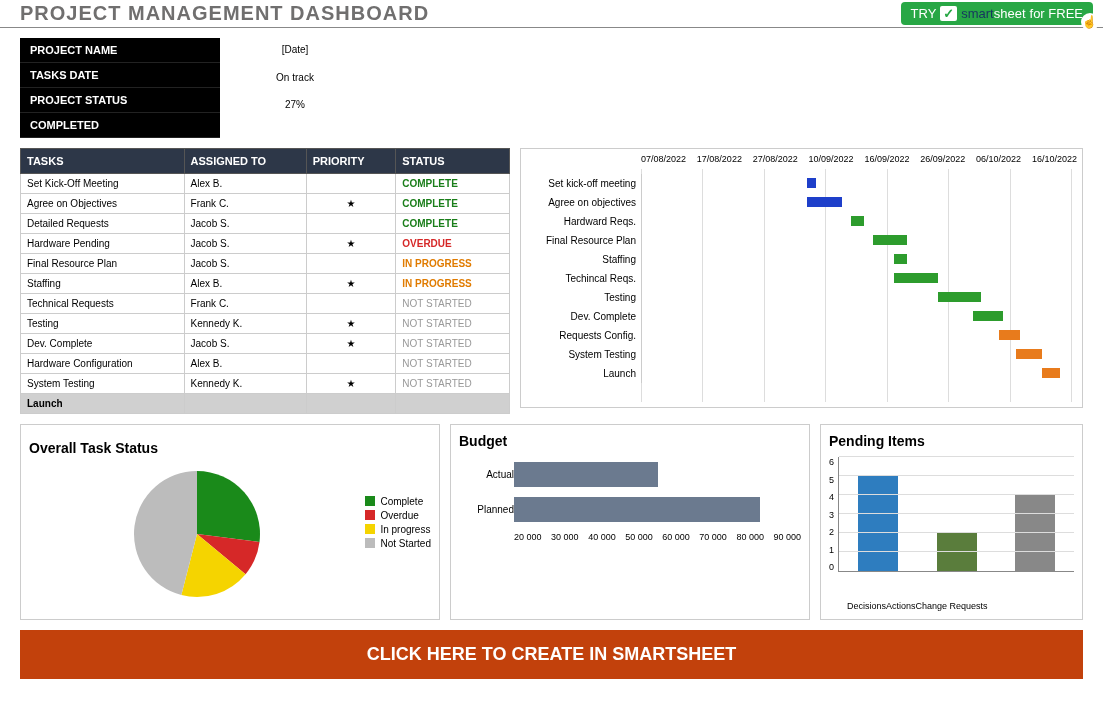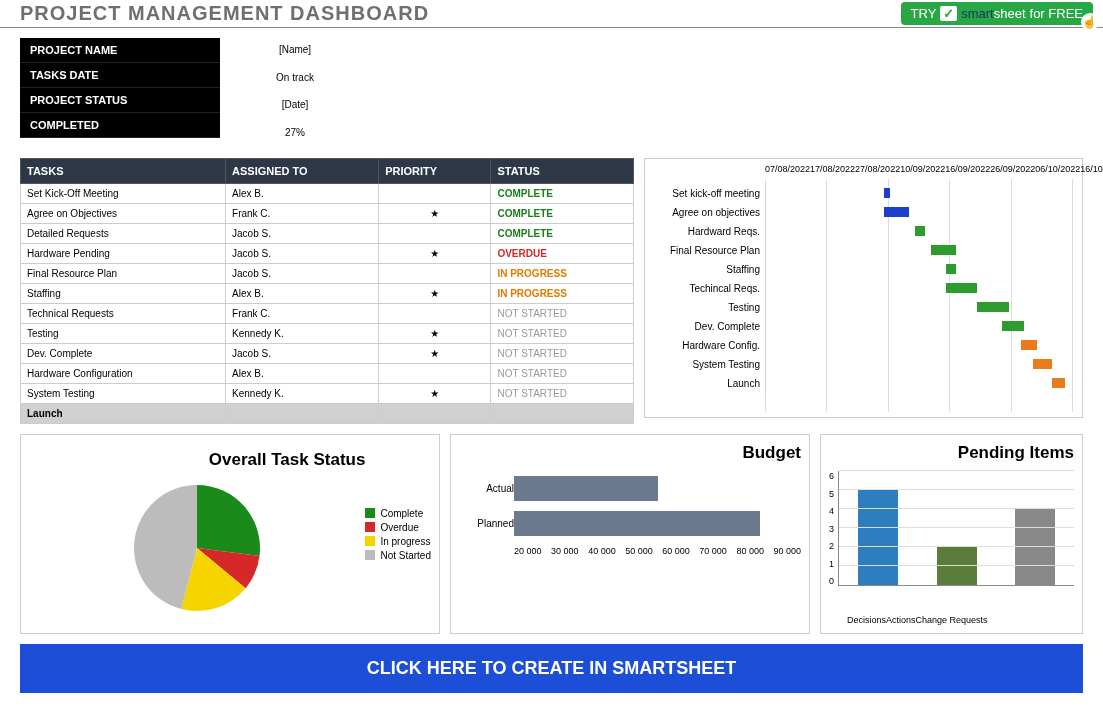--- a/index.html
+++ b/index.html
@@ -10,61 +10,61 @@
 .try-btn .check { background: #fff; color: #28a745; font-weight: bold; padding: 0 3px; border-radius: 2px; }
 .try-btn .smart { color: #16355f; }
 .try-btn .sheet { color: #fff; }
 .hand { position: absolute; right: -6px; bottom: -6px; width: 18px; height: 18px; background: #fff; border-radius: 50%; font-size: 12px; text-align: center; line-height: 18px; }
 .info-section { display: flex; padding: 10px 20px 0 20px; gap: 0; }
 .info-labels { width: 200px; }
 .info-label { background: #000; color: #fff; font-weight: bold; padding: 6px 10px; border-bottom: 1px solid #222; font-size: 11px; }
 .info-values { width: 150px; text-align: center; }
 .info-value { padding: 6px 0; height: 27.5px; font-size: 10px; }
 .main-row { display: flex; gap: 10px; padding: 10px 20px 0 20px; }
-.tasks-table { width: 614px; border-collapse: collapse; padding-left: 21px; }
+.tasks-table { width: 490px; border-collapse: collapse; padding-left: 21px; }
 .tasks-table th { background: #2d3748; color: #fff; padding: 6px; text-align: left; font-size: 11px; border: 1px solid #555; }
 .tasks-table td { padding: 4px 6px; border: 1px solid #ccc; font-size: 10px; }
 .tasks-table tr.launch-row td { background: #d0d0d0; font-weight: bold; }
 .priority-star { text-align: center; font-size: 14px; }
 .st-complete { color: #1a7e1a; font-weight: bold; }
 .st-overdue { color: #d62828; font-weight: bold; }
 .st-inprogress { color: #e07b00; font-weight: bold; }
 .st-notstarted { color: #999; }
 .gantt-panel { flex: 1; border: 1px solid #ccc; padding: 5px; position: relative; height: 260px; }
 .gantt-dates { display: flex; position: absolute; left: 120px; right: 5px; top: 5px; font-size: 9px; justify-content: space-between; }
 .gantt-rows { position: absolute; top: 25px; left: 5px; right: 5px; bottom: 5px; }
 .gantt-row { display: flex; align-items: center; height: 19px; position: relative; }
 .gantt-label { width: 115px; text-align: right; padding-right: 5px; font-size: 10px; }
 .gantt-track { flex: 1; height: 100%; position: relative; border-left: 1px solid #ccc; }
 .gantt-bar { position: absolute; height: 10px; top: 4px; }
 .gantt-grid { position: absolute; top: 20px; bottom: 5px; width: 1px; background: #ddd; }
 .charts-row { display: flex; gap: 10px; padding: 10px 20px; }
 .chart-panel { border: 1px solid #ccc; padding: 8px; }
-.chart-title { text-align: right; font-weight: bold; font-size: 17px; margin-bottom: 8px; }
+.chart-title { text-align: left; font-weight: bold; font-size: 14px; margin-bottom: 8px; }
 .pie-panel { width: 420px; display: flex; align-items: center; }
 .pie-container { flex: 1; display: flex; align-items: center; justify-content: center; }
 .legend { font-size: 10px; }
 .legend-item { display: flex; align-items: center; gap: 5px; margin: 3px 0; }
 .legend-sw { width: 10px; height: 10px; }
 .budget-panel { width: 360px; }
 .pending-panel { flex: 1; }
 .hbar-chart { position: relative; height: 130px; }
 .hbar-row { display: flex; align-items: center; height: 35px; }
 .hbar-label { width: 55px; text-align: right; font-size: 10px; }
 .hbar-track { flex: 1; position: relative; height: 25px; background: #fff; }
 .hbar-bar { position: absolute; height: 100%; background: #6b7a8f; }
 .hbar-axis { display: flex; justify-content: space-between; font-size: 9px; margin-left: 55px; margin-top: 5px; }
 .vbar-chart { position: relative; height: 140px; display: flex; }
 .vbar-yaxis { display: flex; flex-direction: column; justify-content: space-between; font-size: 9px; padding-right: 4px; height: 115px; }
 .vbar-plot { flex: 1; display: flex; align-items: flex-end; justify-content: space-around; border-left: 1px solid #888; border-bottom: 1px solid #888; height: 115px; position: relative; }
 .vbar-grid { position: absolute; left: 0; right: 0; height: 1px; background: #ddd; }
 .vbar-col { display: flex; flex-direction: column; align-items: center; width: 60px; }
 .vbar-bar { width: 40px; }
 .vbar-labels { display: flex; justify-content: flex-start; font-size: 9px; margin-left: 18px; margin-top: 4px; }
-.cta { background: #1d4ed8; color: #fff; text-align: center; padding: 14px; font-size: 18px; font-weight: bold; margin: 0 20px 10px 20px; cursor: pointer; }
+.cta { background: #c2410c; color: #fff; text-align: center; padding: 14px; font-size: 18px; font-weight: bold; margin: 0 20px 10px 20px; cursor: pointer; }
 </style>
 </head>
 <body>
 
 <div class="header-bar">
   <div class="title">PROJECT MANAGEMENT DASHBOARD</div>
   <div class="try-btn">
     <span>TRY</span>
     <span class="check">✓</span>
     <span><span class="smart">smart</span><span class="sheet">sheet</span></span>
@@ -74,23 +74,22 @@
 </div>
 
 <div class="info-section">
   <div class="info-labels" id="info-labels">
       <div class="info-label">PROJECT NAME</div>
       <div class="info-label">TASKS DATE</div>
       <div class="info-label">PROJECT STATUS</div>
       <div class="info-label">COMPLETED</div>
     </div>
   <div class="info-values" id="info-values">
-      <div class="info-value">[Name]</div>
+      <div class="info-value">[Date]</div>
       <div class="info-value">On track</div>
-      <div class="info-value">[Date]</div>
       <div class="info-value">27%</div>
     </div>
 </div>
 
 <div class="main-row">
   <table class="tasks-table">
     <thead>
         <tr id="tasks-head">
           <th>TASKS</th>
           <th>ASSIGNED TO</th>
@@ -237,21 +236,21 @@
             <div class="gantt-bar" style="left:68%;width:10%;background:#2d9c2d"></div>
           </div>
         </div>
         <div class="gantt-row">
           <div class="gantt-label">Dev. Complete</div>
           <div class="gantt-track">
             <div class="gantt-bar" style="left:76%;width:7%;background:#2d9c2d"></div>
           </div>
         </div>
         <div class="gantt-row">
-          <div class="gantt-label">Hardware Config.</div>
+          <div class="gantt-label">Requests Config.</div>
           <div class="gantt-track">
             <div class="gantt-bar" style="left:82%;width:5%;background:#e87b1c"></div>
           </div>
         </div>
         <div class="gantt-row">
           <div class="gantt-label">System Testing</div>
           <div class="gantt-track">
             <div class="gantt-bar" style="left:86%;width:6%;background:#e87b1c"></div>
           </div>
         </div>

